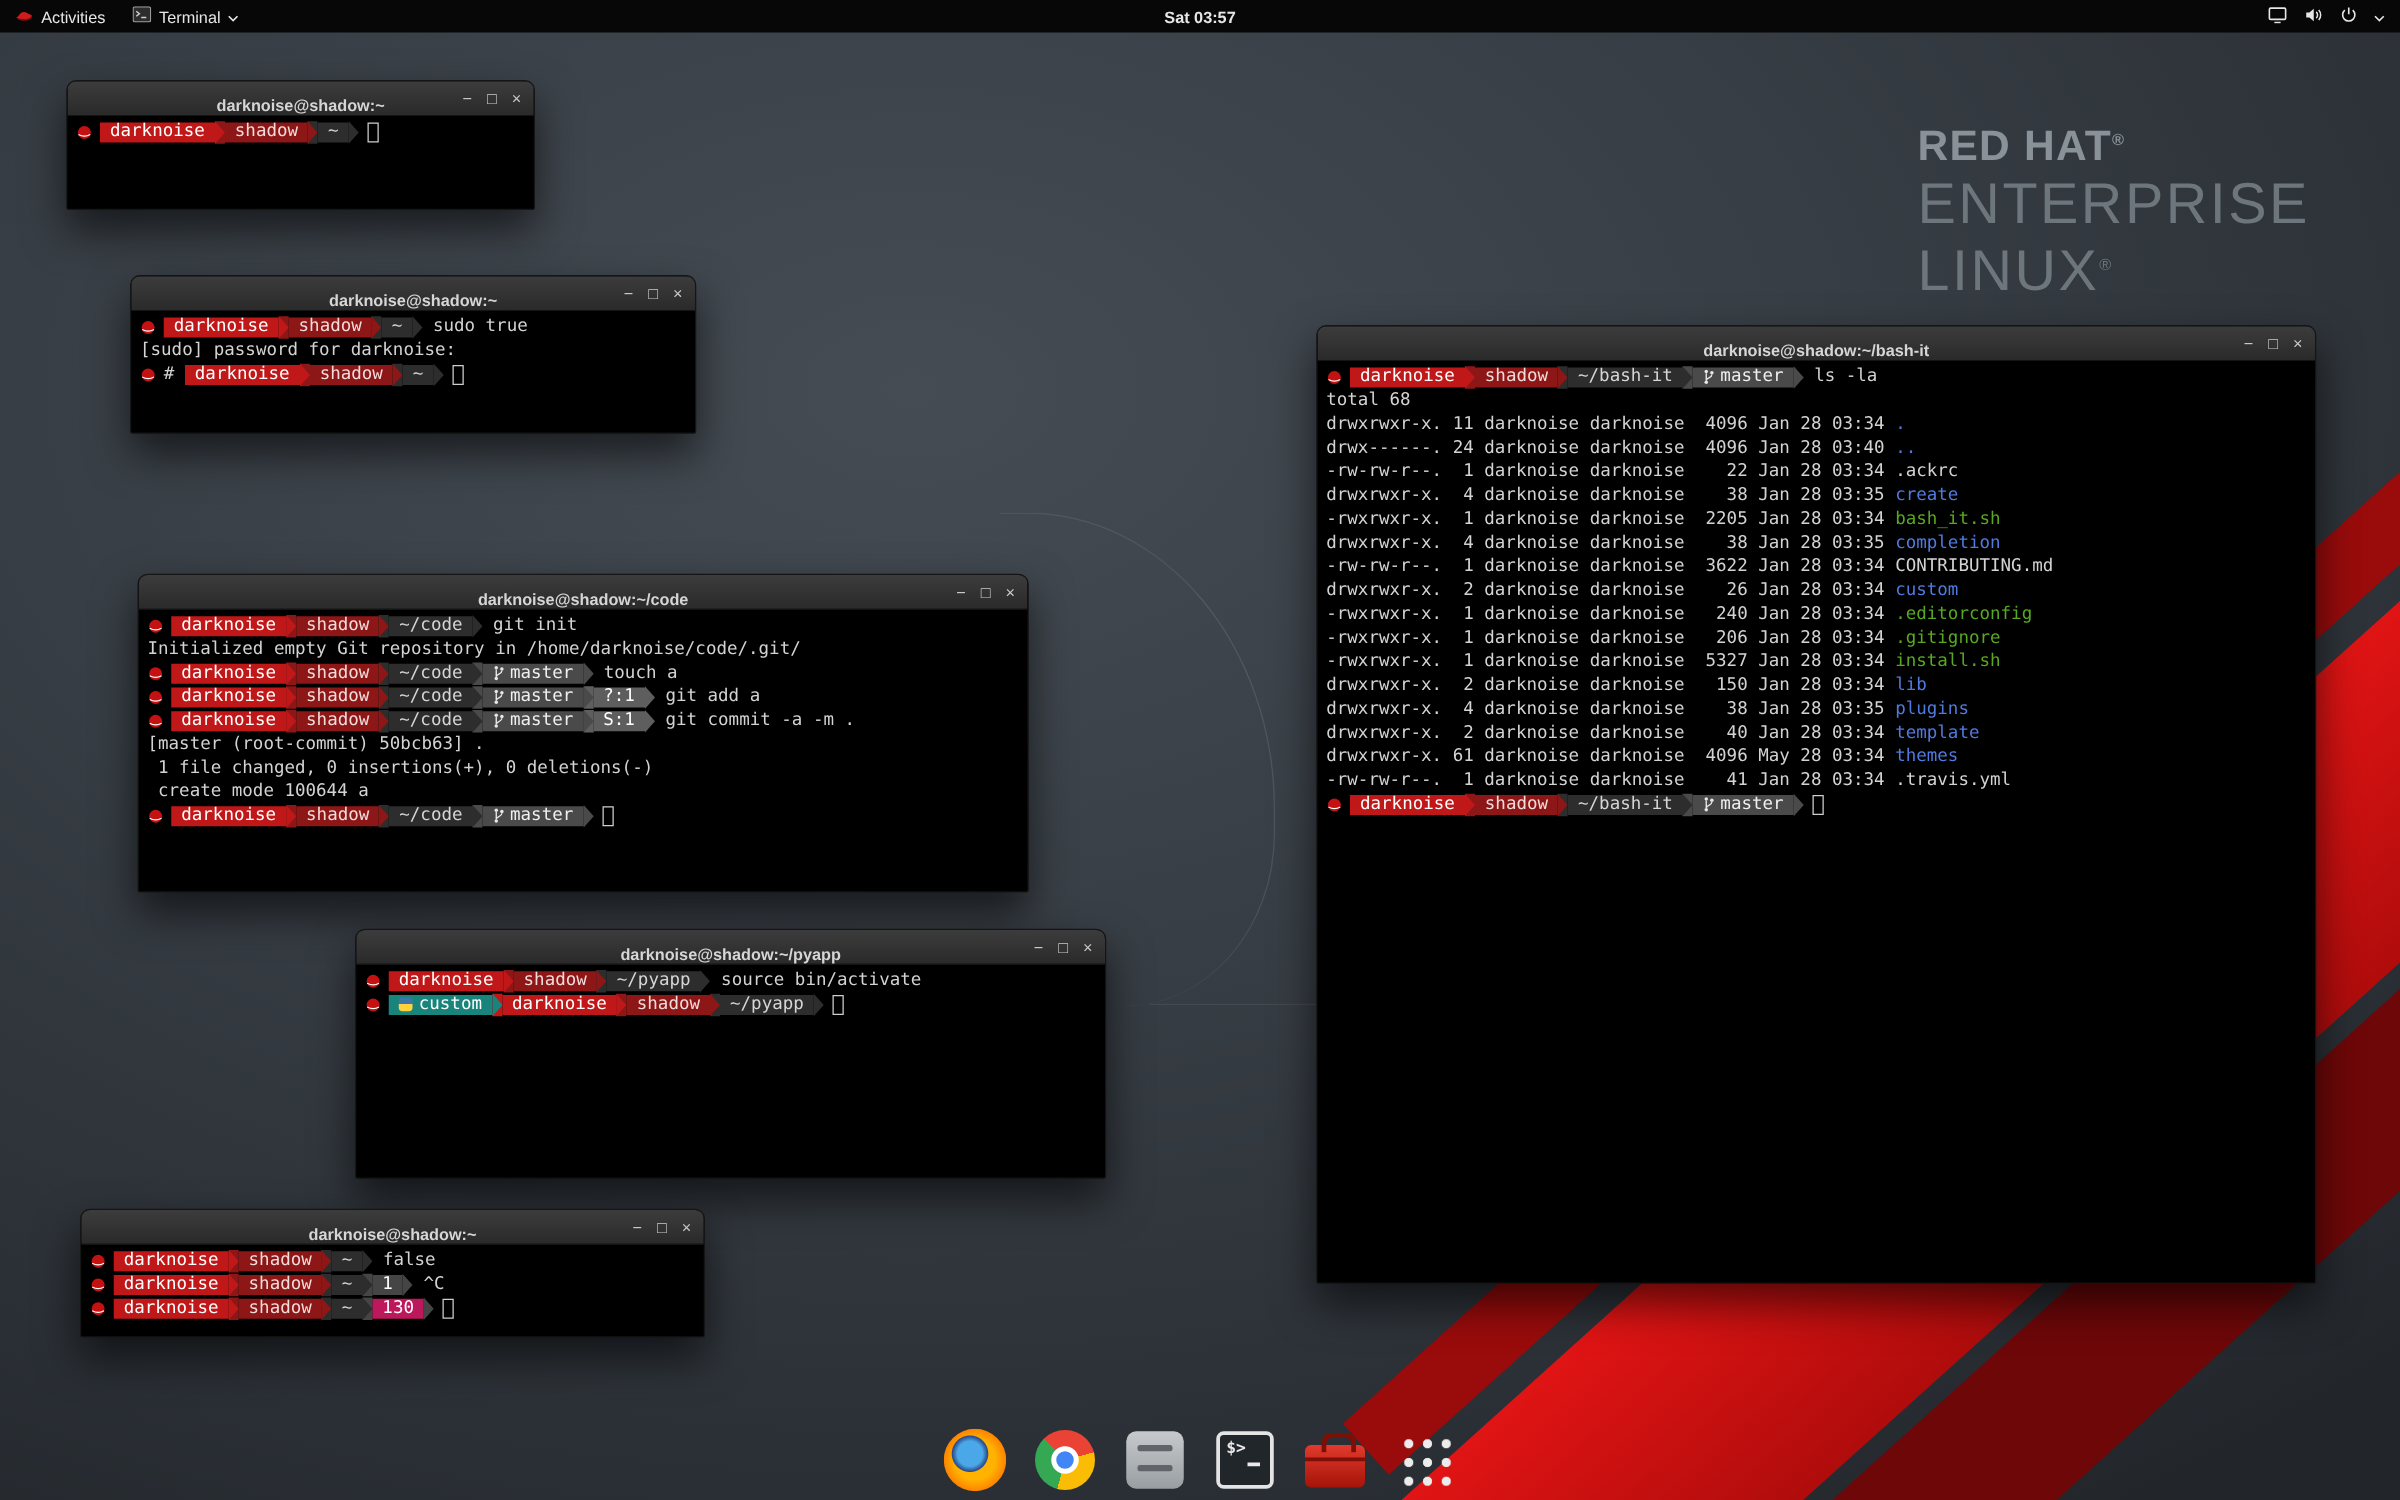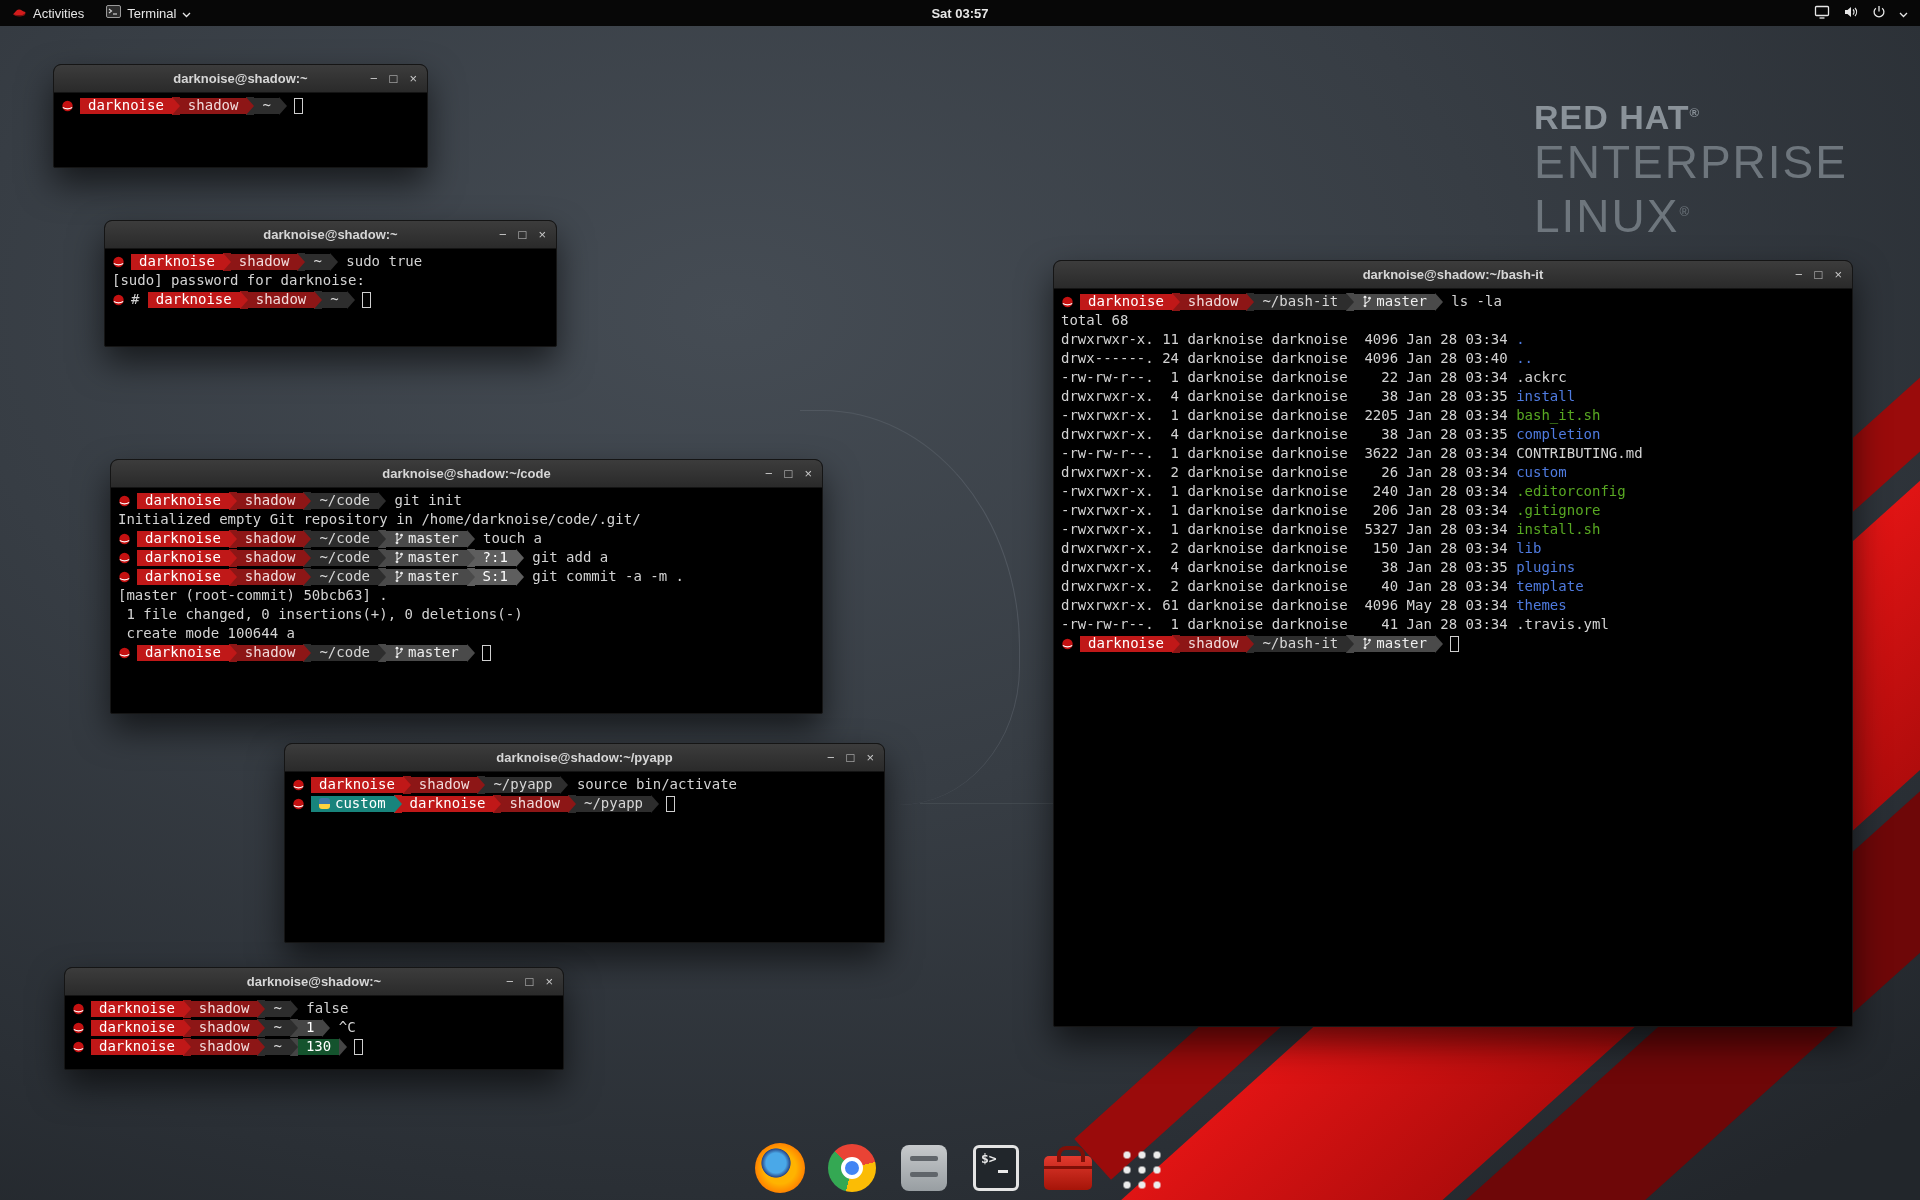--- a/index.html
+++ b/index.html
@@ -32,21 +32,21 @@
   #topbar { position:absolute; top:0; left:0; right:0; height:26px; background:#070707;
             display:flex; align-items:center; color:#e6e6e6; font-size:13px; z-index:10; }
   .tb-item { height:100%; display:flex; align-items:center; gap:6px; padding:0 11px; cursor:default; }
   #tb-clock { position:absolute; left:50%; transform:translateX(-50%); font-weight:bold; }
   #tb-right { position:absolute; right:6px; height:100%; display:flex; align-items:center; gap:13px; padding:0 6px; }
 
   
   .window { position:absolute; background:#000; border:1px solid #151515; border-radius:8px 8px 2px 2px;
             box-shadow:0 16px 34px rgba(0,0,0,.6); z-index:5; }
   .titlebar { height:28px; background:linear-gradient(#3c3c3c,#2a2a2a); border-bottom:1px solid #141414;
-              border-radius:7px 7px 0 0; position:relative; display:flex; align-items:center; justify-content:center; }
+              border-radius:7px 7px 0 0; position:relative; display:flex; align-items:flex-end; justify-content:center; }
   .title { color:#d6d6d6; font-size:13px; font-weight:bold; }
   .controls { position:absolute; right:10px; top:0; bottom:0; display:flex; align-items:center; gap:12px;
               color:#c9c9c9; font-size:13px; }
   .controls span { cursor:default; }
   .term { padding:3px 7px; font:14px/19px "DejaVu Sans Mono", monospace; color:#d3d3d3; }
   .term-line { display:flex; align-items:center; height:19px; }
   .txt { white-space:pre; }
   .c-dir { color:var(--dir-color,#4f7be0); }
   .c-exe { color:var(--exe-color,#58a822); }
   .seg { display:flex; align-items:center; height:16px; padding:0 8px; white-space:pre; }
@@ -445,21 +445,21 @@
             <circle cx="6.5" cy="6" r="5.2" fill="#c41111"></circle>
             <path d="M1.8 7.6c3.1 1.7 6.3 1.7 9.4 0" stroke="#ffffff" stroke-width="1.1" fill="none"></path>
           </svg>
         </span>
         <span class="seg" style="background: rgb(192, 24, 24); color: rgb(255, 255, 255);"><span>darknoise</span></span>
         <span class="sep" style="border-left-color: rgb(192, 24, 24); border-top-color: rgb(141, 22, 22); border-bottom-color: rgb(141, 22, 22);"></span>
         <span class="seg" style="background: rgb(141, 22, 22); color: rgb(242, 220, 220);"><span>shadow</span></span>
         <span class="sep" style="border-left-color: rgb(141, 22, 22); border-top-color: rgb(45, 45, 45); border-bottom-color: rgb(45, 45, 45);"></span>
         <span class="seg" style="background: rgb(45, 45, 45); color: rgb(214, 214, 214);"><span>~</span></span>
         <span class="sep" style="border-left-color: rgb(45, 45, 45); border-top-color: rgb(69, 69, 69); border-bottom-color: rgb(69, 69, 69);"></span>
-        <span class="seg" style="background: #14532d; color: rgb(255, 255, 255);"><span>130</span></span>
+        <span class="seg" style="background: #be185d; color: rgb(255, 255, 255);"><span>130</span></span>
         <span class="sep" style="border-left-color: rgb(69, 69, 69);"></span>
         <span class="cursor"></span>
       </div>
     </div>
 </div>
 
 <div class="window" id="win5">
   <div class="titlebar">
     <span class="title">darknoise@shadow:~/bash-it</span>
     <span class="controls">
@@ -501,21 +501,21 @@
       <div class="term-line">
         <span class="txt">drwx------. 24 darknoise darknoise  4096 Jan 28 03:40 </span>
         <span class="txt c-dir">..</span>
       </div>
       <div class="term-line">
         <span class="txt">-rw-rw-r--.  1 darknoise darknoise    22 Jan 28 03:34 </span>
         <span class="txt">.ackrc</span>
       </div>
       <div class="term-line">
         <span class="txt">drwxrwxr-x.  4 darknoise darknoise    38 Jan 28 03:35 </span>
-        <span class="txt c-dir">install</span>
+        <span class="txt c-dir">create</span>
       </div>
       <div class="term-line">
         <span class="txt">-rwxrwxr-x.  1 darknoise darknoise  2205 Jan 28 03:34 </span>
         <span class="txt c-exe">bash_it.sh</span>
       </div>
       <div class="term-line">
         <span class="txt">drwxrwxr-x.  4 darknoise darknoise    38 Jan 28 03:35 </span>
         <span class="txt c-dir">completion</span>
       </div>
       <div class="term-line">

